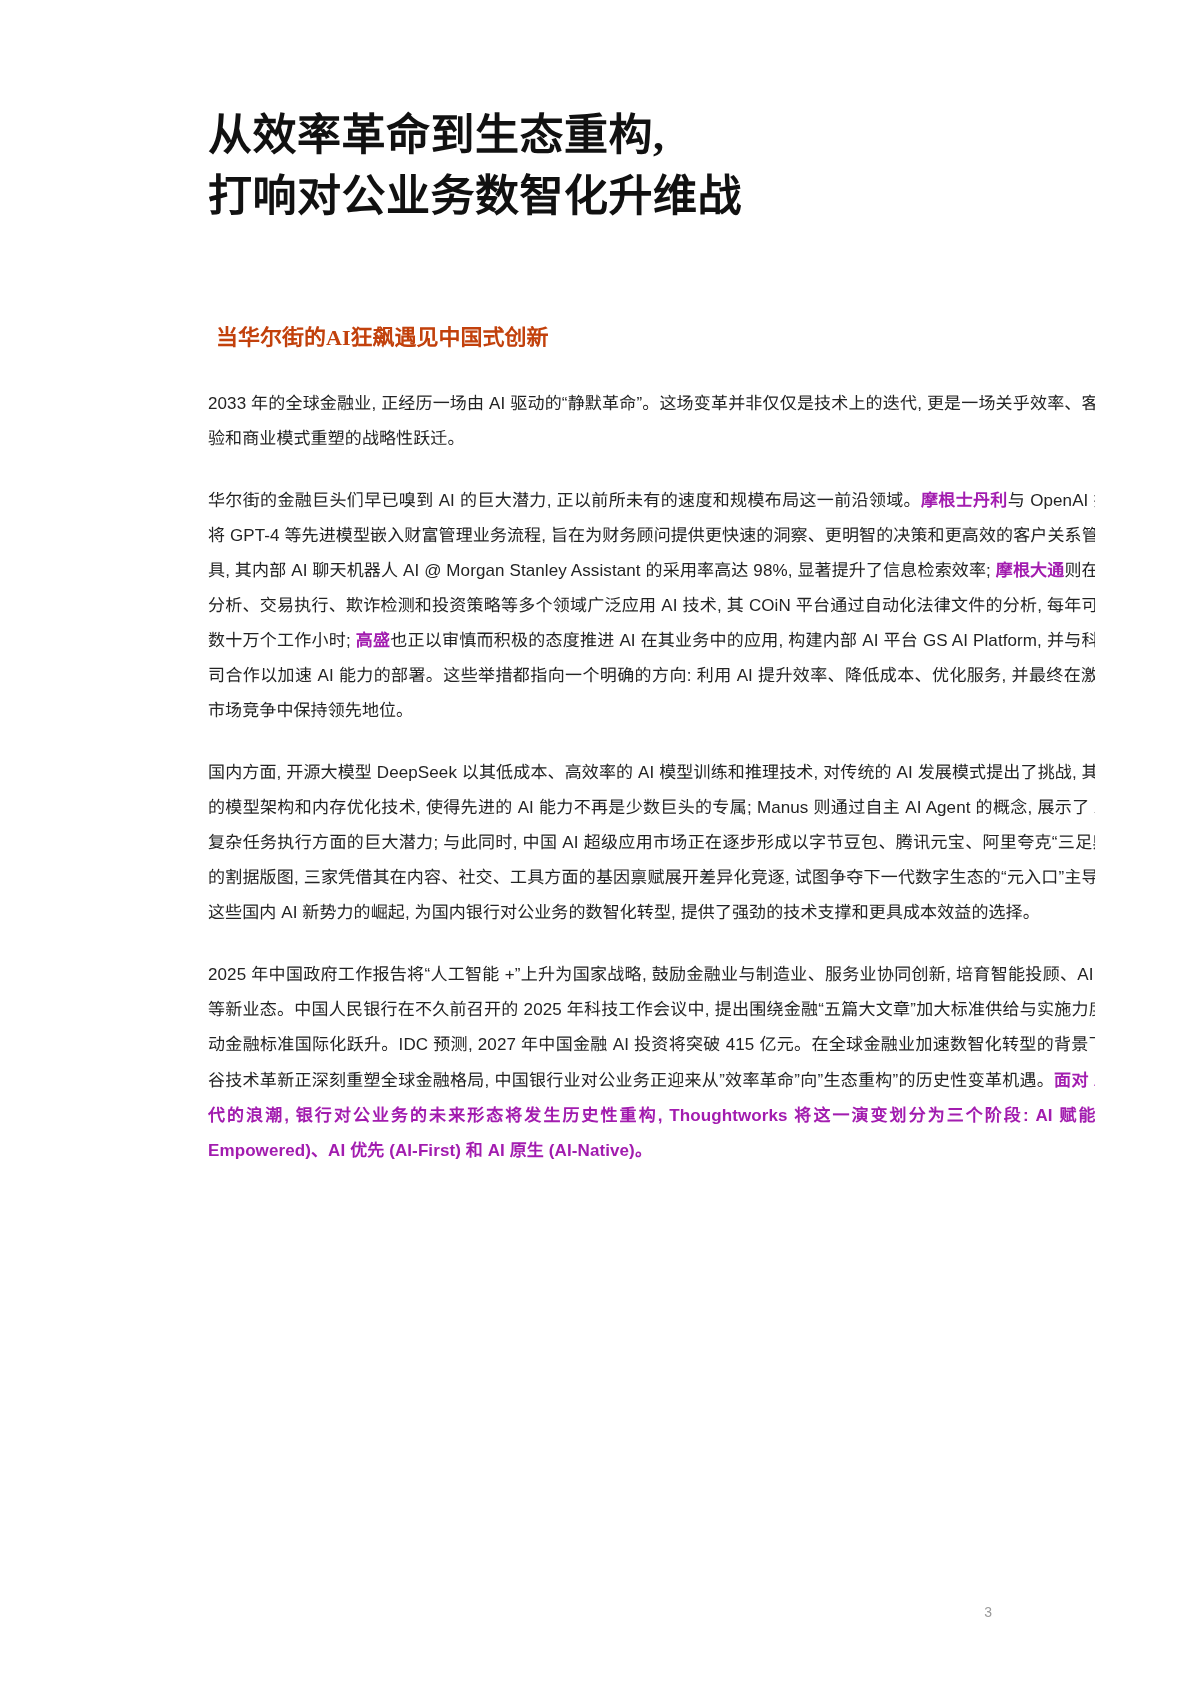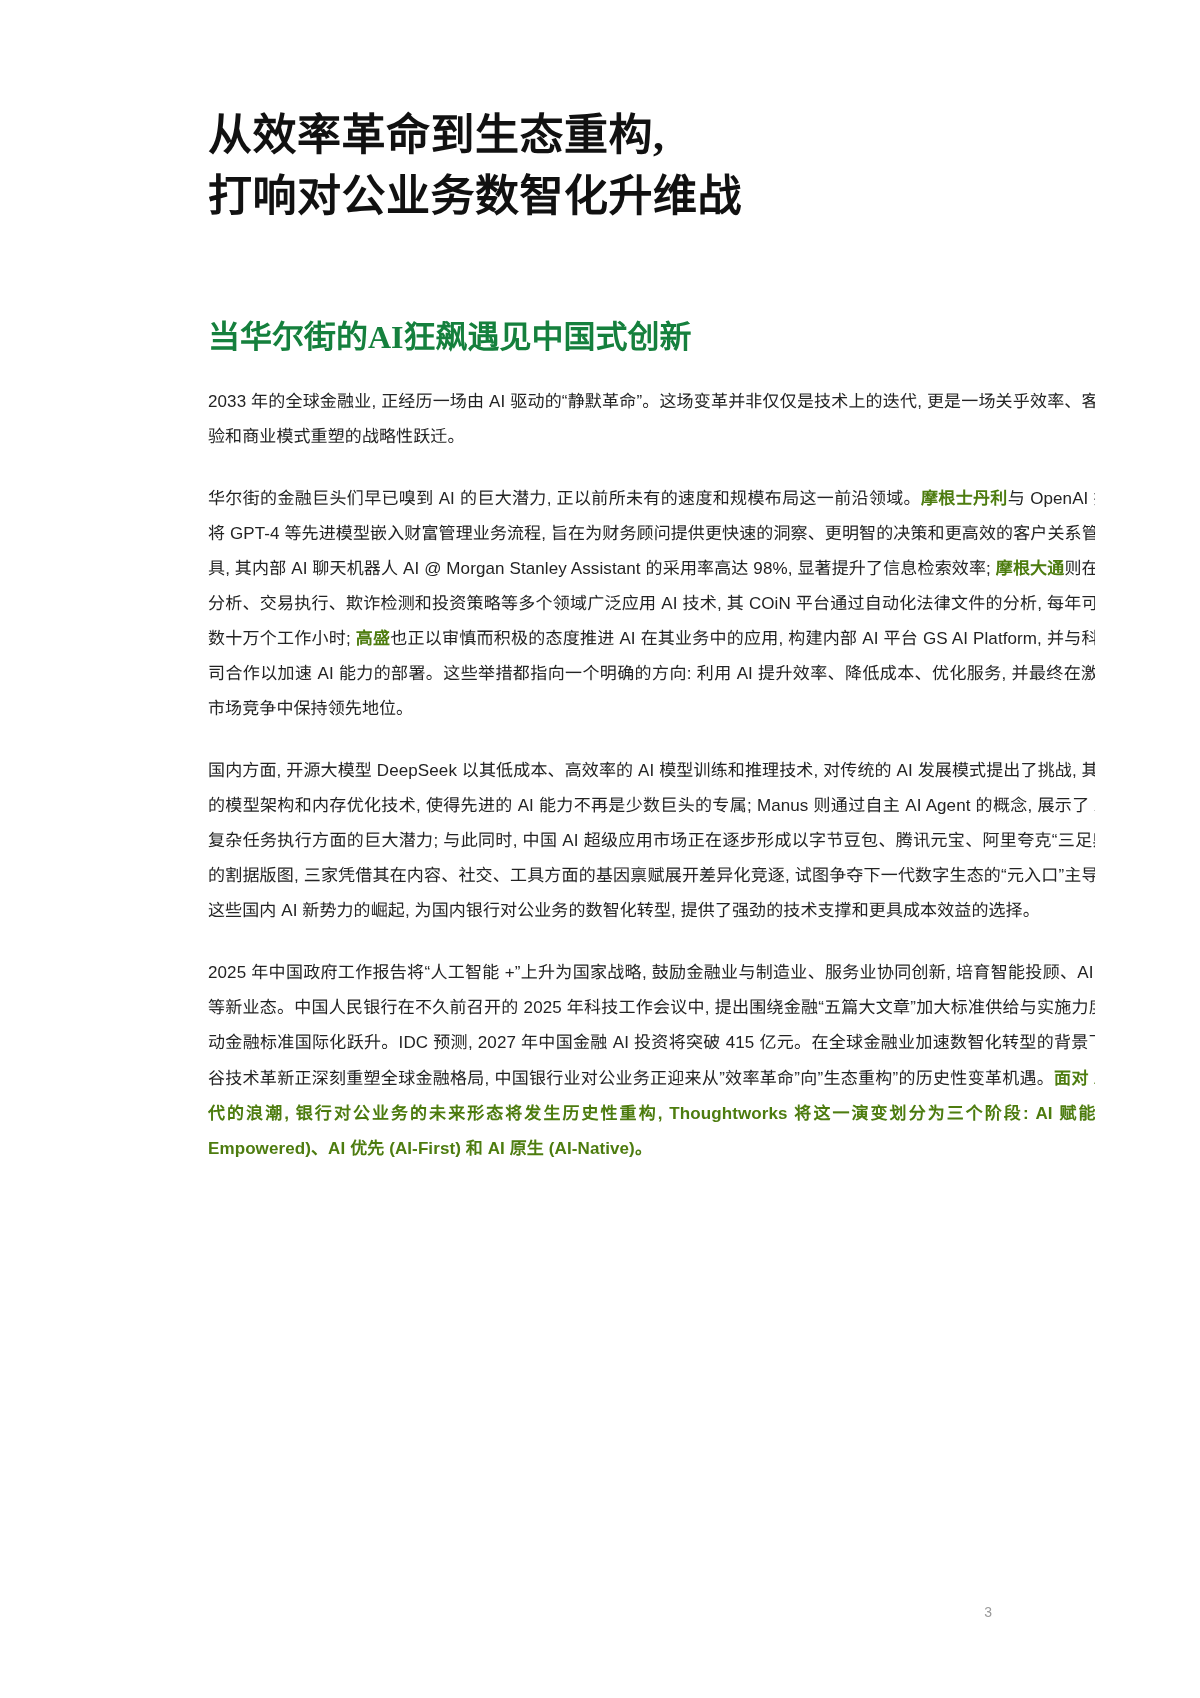--- a/index.html
+++ b/index.html
@@ -43,27 +43,27 @@
     margin: 0;
     padding-top: 52px;
     font-size: 17px;
     font-weight: bold;
     line-height: 1.5;
     color: #1c1c1c;
   }
 
   
   .section-heading {
-    margin: 0;
+    margin: 8px;
     padding-top: 88px;
     font-family: "Liberation Serif", "DejaVu Serif", serif;
     font-weight: bold;
-    font-size: 32px;
+    font-size: 22px;
     line-height: 1.4;
-    color: #15803d;
+    color: #c2410c;
   }
 
   
   .body-block {
     padding-top: 24px;
   }
   p.para {
     margin: 0 0 27px 0;
     font-size: 17px;
     line-height: 2.06;
@@ -71,21 +71,21 @@
     text-justify: inter-ideograph;
     color: #232323;
     letter-spacing: 0.1px;
   }
   p.para:last-child {
     margin-bottom: 5px;
   }
   p.para b,
   p.para strong {
     font-weight: bold;
-    color: #4d7c0f;
+    color: #a21caf;
   }
 
   
   .page-number {
     position: absolute;
     right: 103px;
     bottom: 78px;
     font-size: 14px;
     color: #9a9a9a;
     text-align: right;

